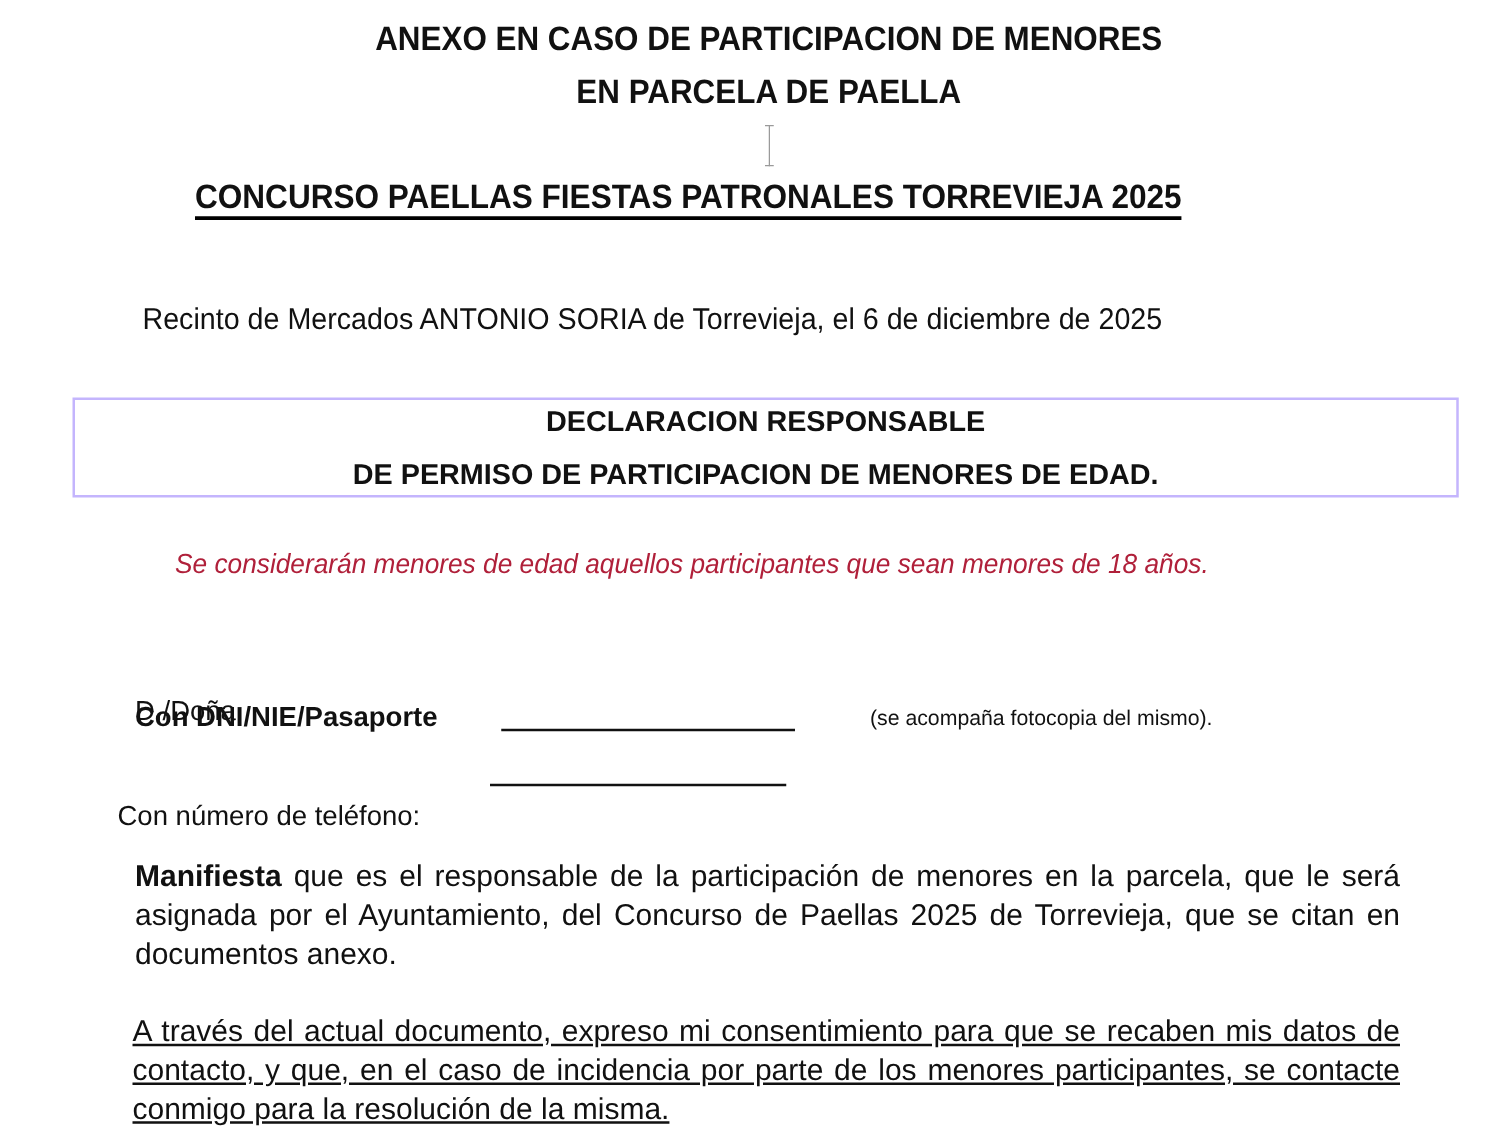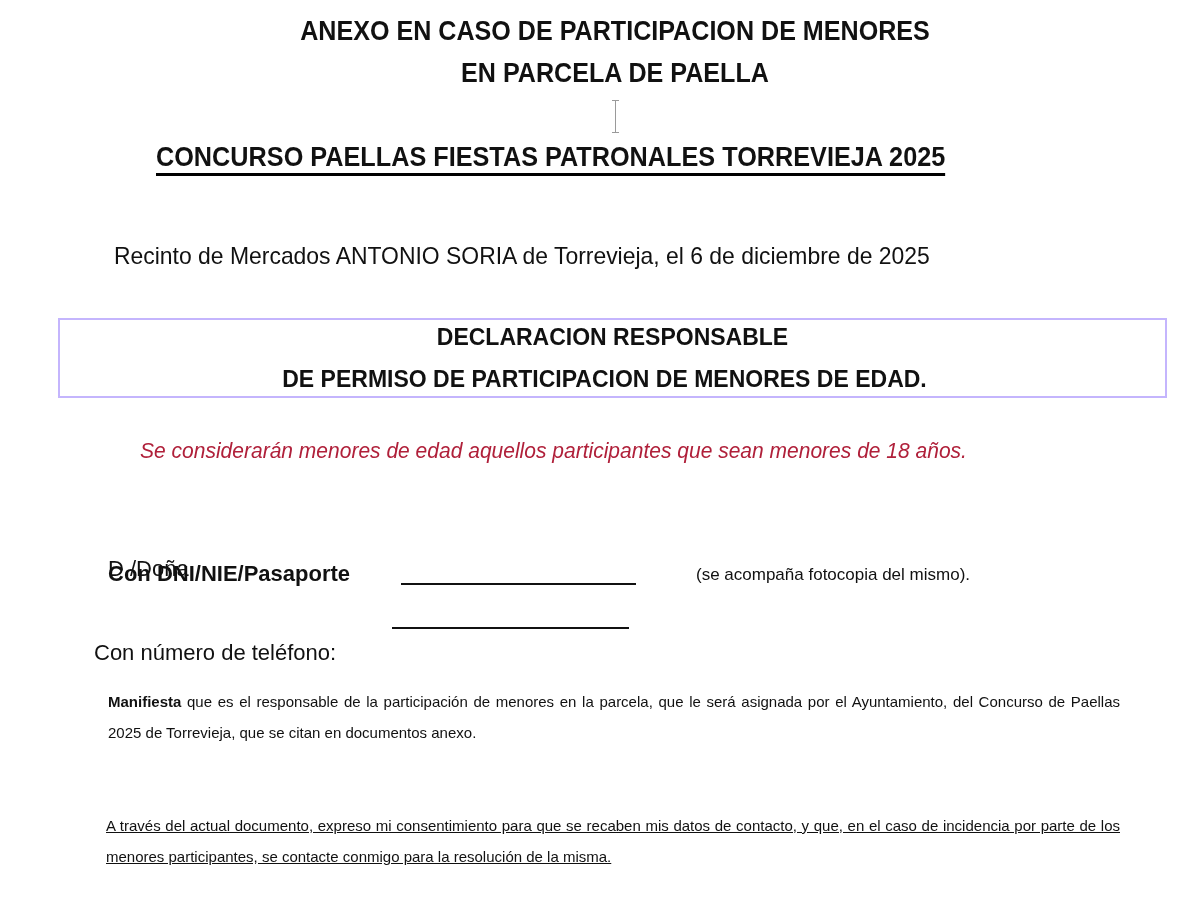--- a/index.html
+++ b/index.html
@@ -85,21 +85,21 @@
       display: inline-block;
       border-bottom: 2px solid #111;
       height: 1px;
     }
     .small-note {
       font-size: 17px;
       white-space: nowrap;
     }
     .para {
       left: 108px; width: 1012px;
-      font-size: 15px;
+      font-size: 24px;
       line-height: 31px;
       text-align: justify;
       color: #111;
     }
     .para b { font-weight: bold; }
   </style>
 </head>
 <body>
 
 <div class="abs title-line" style="top:16px;">ANEXO EN CASO DE PARTICIPACION DE MENORES</div>

